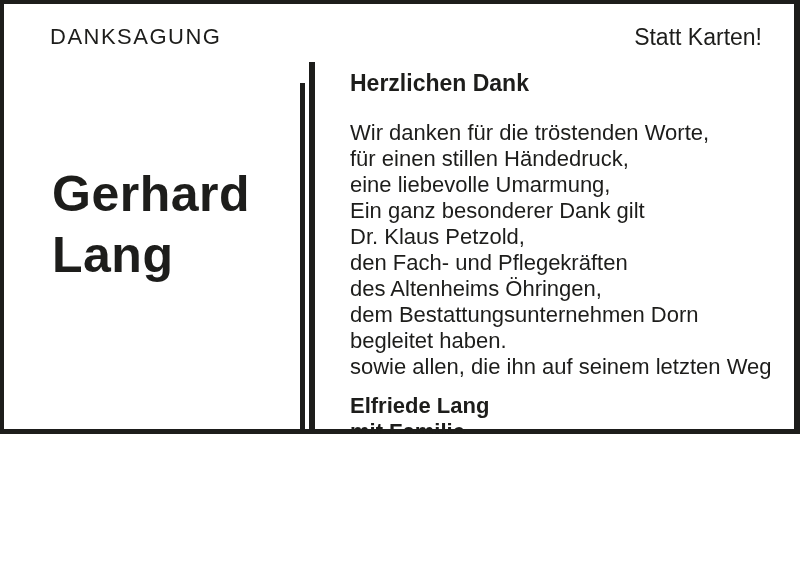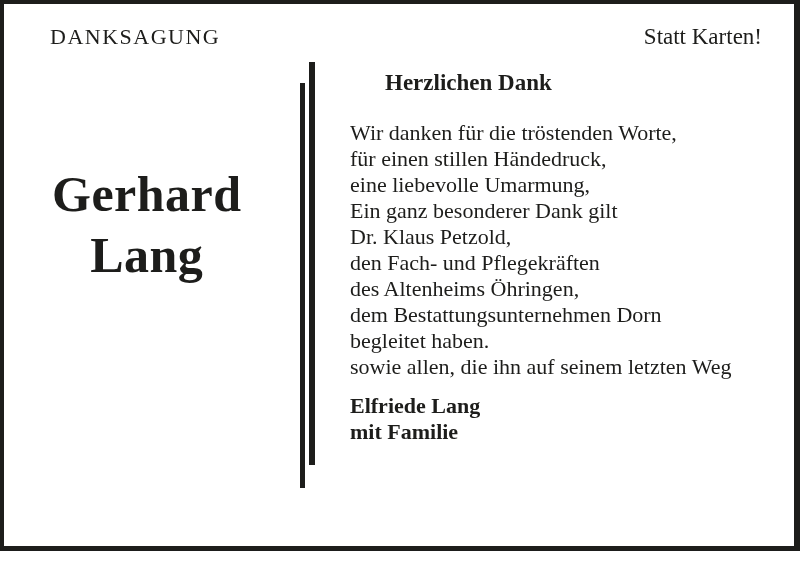--- a/index.html
+++ b/index.html
@@ -3,24 +3,24 @@
 <meta charset="utf-8">
 <style>
   html, body {
     margin: 0;
     padding: 0;
     background: #ffffff;
   }
   .clip {
     position: relative;
     width: 800px;
-    height: 551px;
+    height: 434px;
     background: var(--paper, #ffffff);
     color: var(--ink, #1d1d1b);
-    font-family: Liberation Serif, serif;
+    font-family: Liberation Sans, sans-serif;
     overflow: hidden;
     box-sizing: border-box;
   }
   
   .border-top    { position: absolute; left: 0; top: 0; width: 100%; height: 4px; background: var(--ink, #1d1d1b); }
   .border-left   { position: absolute; left: 0; top: 0; width: 4px; height: 100%; background: var(--ink, #1d1d1b); }
   .border-bottom { position: absolute; left: 0; bottom: 0; width: 100%; height: 5px; background: var(--ink, #1d1d1b); }
   .border-right  { position: absolute; right: 0; top: 0; width: 6px; height: 100%; background: var(--ink, #1d1d1b); }
 
   .kicker {
@@ -37,38 +37,36 @@
     font-size: 23px;
   }
   .name {
     position: absolute;
     left: 52px;
     top: 164px;
     font-size: 50px;
     line-height: 61px;
     font-weight: bold;
     letter-spacing: 0.5px;
-    text-align: center;
   }
   
   .rule-a { position: absolute; left: 300px; top: 83px; width: 5px; height: 405px; background: var(--ink, #1d1d1b); }
   .rule-b { position: absolute; left: 309px; top: 62px; width: 6px; height: 403px; background: var(--ink, #1d1d1b); }
 
   .message {
     position: absolute;
     left: 350px;
     top: 70px;
     width: 432px;
     font-size: 22px;
     line-height: 26px;
   }
   .msg-title {
     font-weight: bold;
     font-size: 23px;
-    margin-left: 35px;
   }
   .msg-lines { margin-top: 24px; }
   .msg-lines div { white-space: nowrap; }
   .signature {
     margin-top: 13px;
     font-weight: bold;
   }
   .dateline {
     position: absolute;
     left: 50px;

